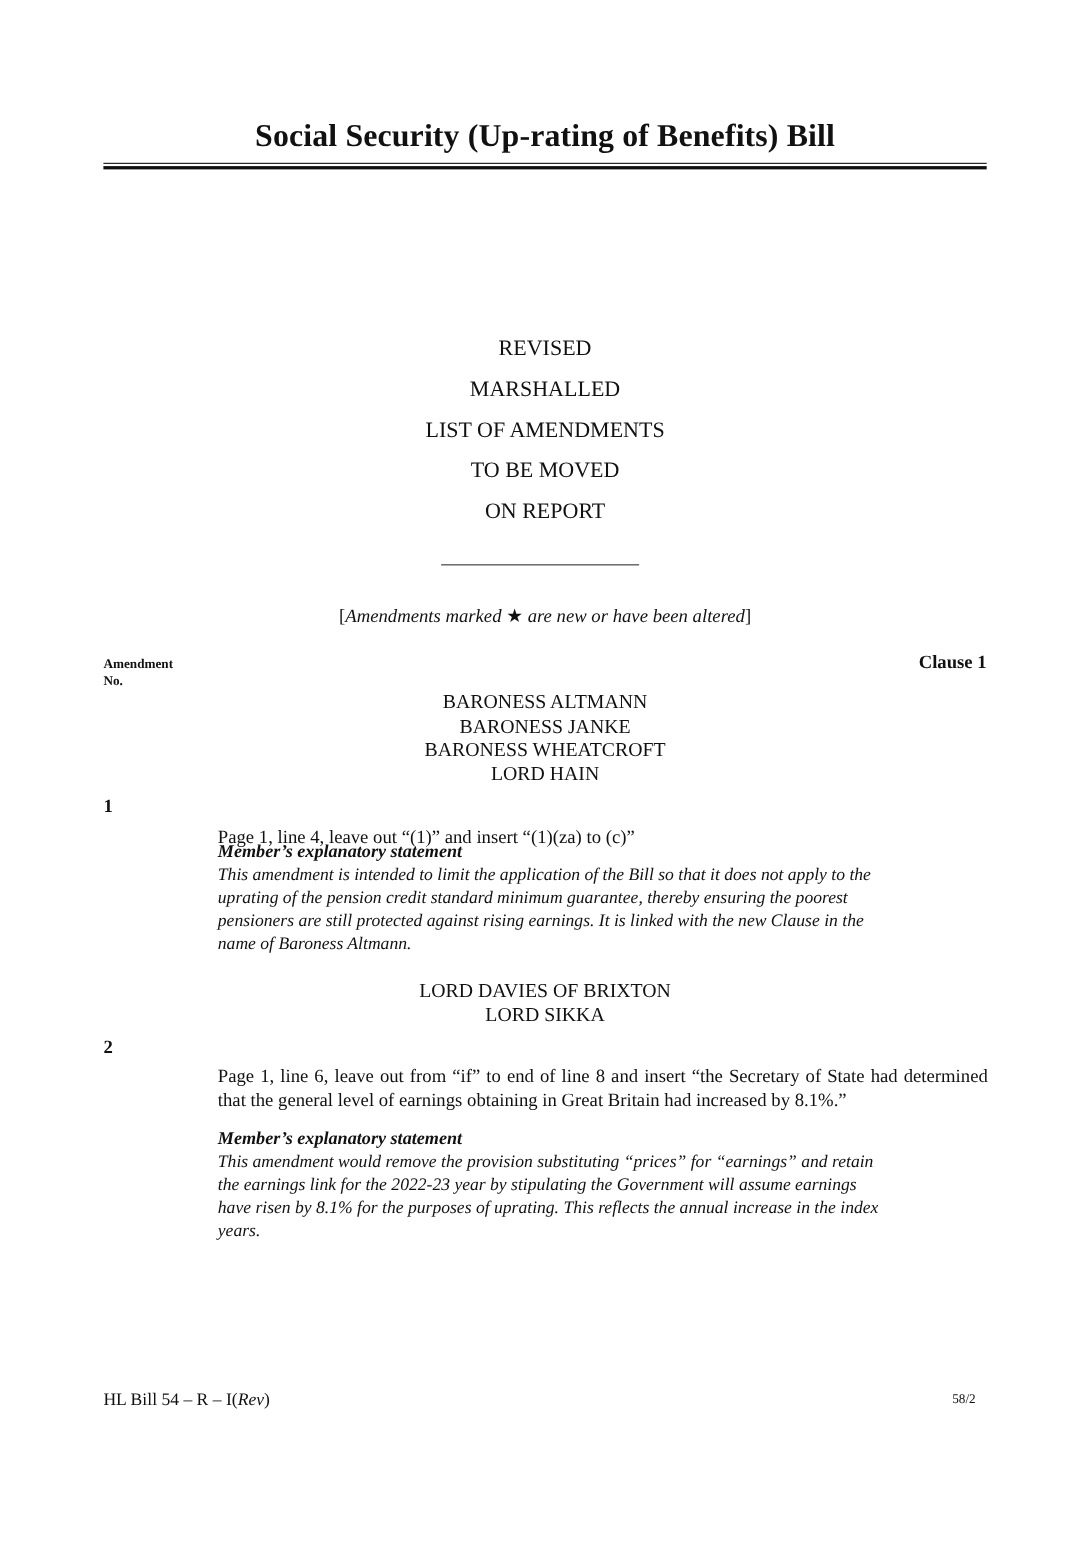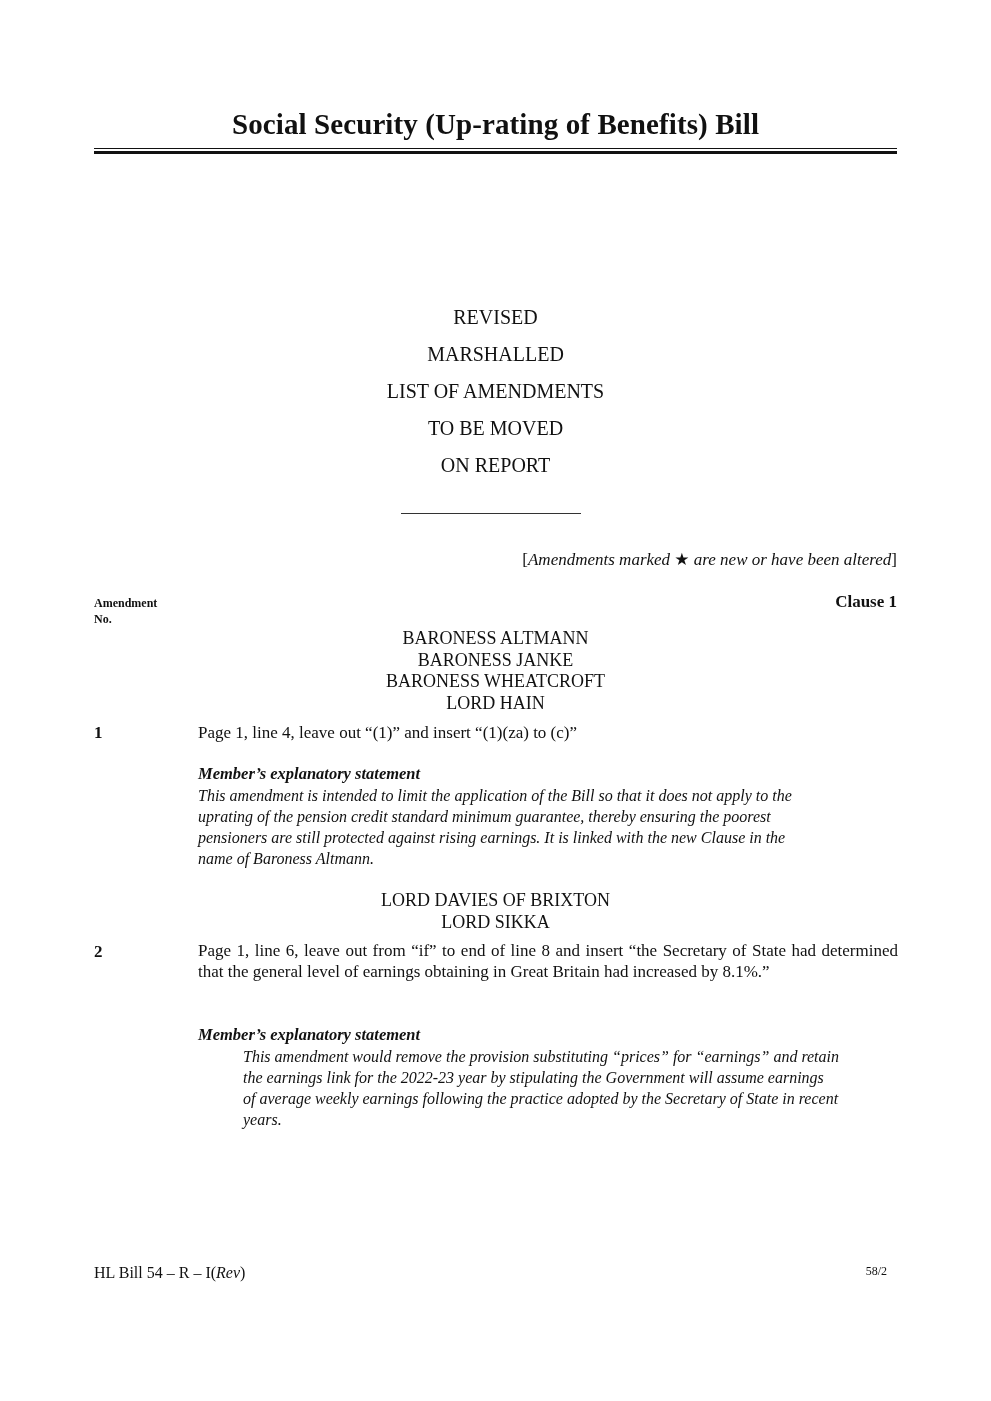--- a/index.html
+++ b/index.html
@@ -15,40 +15,40 @@
     .rule-thick { position: absolute; left: 94px; top: 151px; width: 803px; height: 3px; background: #111; }
 
     .heading-block {
       position: absolute; left: 94px; top: 305px; width: 803px; text-align: center;
       font-size: 20px;
     }
     .heading-block div { height: 37px; line-height: 24px; }
     .short-rule { position: absolute; left: 401px; top: 513px; width: 180px; height: 1px; background: #333; }
 
     .note {
-      position: absolute; left: 94px; top: 549px; width: 803px; text-align: right;
+      position: absolute; left: 94px; top: 549px; width: 803px; text-align: center;
       font-size: 17px;
     }
     .note i { font-style: italic; }
 
     .amend-label {
       position: absolute; left: 94px; top: 595px; font-size: 12px; font-weight: bold; line-height: 16px;
     }
     .clause {
       position: absolute; left: 94px; top: 592px; width: 803px; text-align: right;
       font-size: 17px; font-weight: bold;
     }
     .members {
       position: absolute; left: 94px; width: 803px; text-align: center; font-size: 18px; line-height: 21.5px;
     }
     .amend-num {
       position: absolute; left: 94px; font-size: 17px; font-weight: bold;
     }
     .amend-text {
-      position: absolute; left: 198px; width: 700px; font-size: 17px; line-height: 21px; text-align: justify;
+      position: absolute; left: 198px; width: 700px; font-size: 17px; line-height: 21px; text-align: justify; margin-top: 28px;
     }
     .stmt-head {
       position: absolute; left: 198px; font-size: 16.5px; font-weight: bold; font-style: italic;
     }
     .stmt-body {
       position: absolute; left: 198px; width: 700px; font-size: 16px; font-style: italic; line-height: 21px;
     }
     .footer-left { position: absolute; left: 94px; top: 1264px; font-size: 16px; }
     .footer-right { position: absolute; right: 104px; top: 1264px; font-size: 12px; }
     .star { font-style: normal; }
@@ -93,21 +93,21 @@
   <div>name of Baroness Altmann.</div>
 </div>
 
 <div class="members" style="top:890px;">
   <div>LORD DAVIES OF BRIXTON</div>
   <div>LORD SIKKA</div>
 </div>
 <div class="amend-num" style="top:942px;">2</div>
 <div class="amend-text" style="top:940px;">Page 1, line 6, leave out from “if” to end of line 8 and insert “the Secretary of State had determined that the general level of earnings obtaining in Great Britain had increased by 8.1%.”</div>
 <div class="stmt-head" style="top:1025px;">Member’s explanatory statement</div>
-<div class="stmt-body" style="top:1046px;margin-left:45px;">
+<div class="stmt-body" style="top:1046px;">
   <div>This amendment would remove the provision substituting “prices” for “earnings” and retain</div>
   <div>the earnings link for the 2022-23 year by stipulating the Government will assume earnings</div>
-  <div>of average weekly earnings following the practice adopted by the Secretary of State in recent</div>
+  <div>have risen by 8.1% for the purposes of uprating. This reflects the annual increase in the index</div>
   <div>years.</div>
 </div>
 
 <div class="footer-left"><span>HL Bill 54 – R – I(</span><i>Rev</i><span>)</span></div>
 <div class="footer-right">58/2</div>
 
 </body></html>

